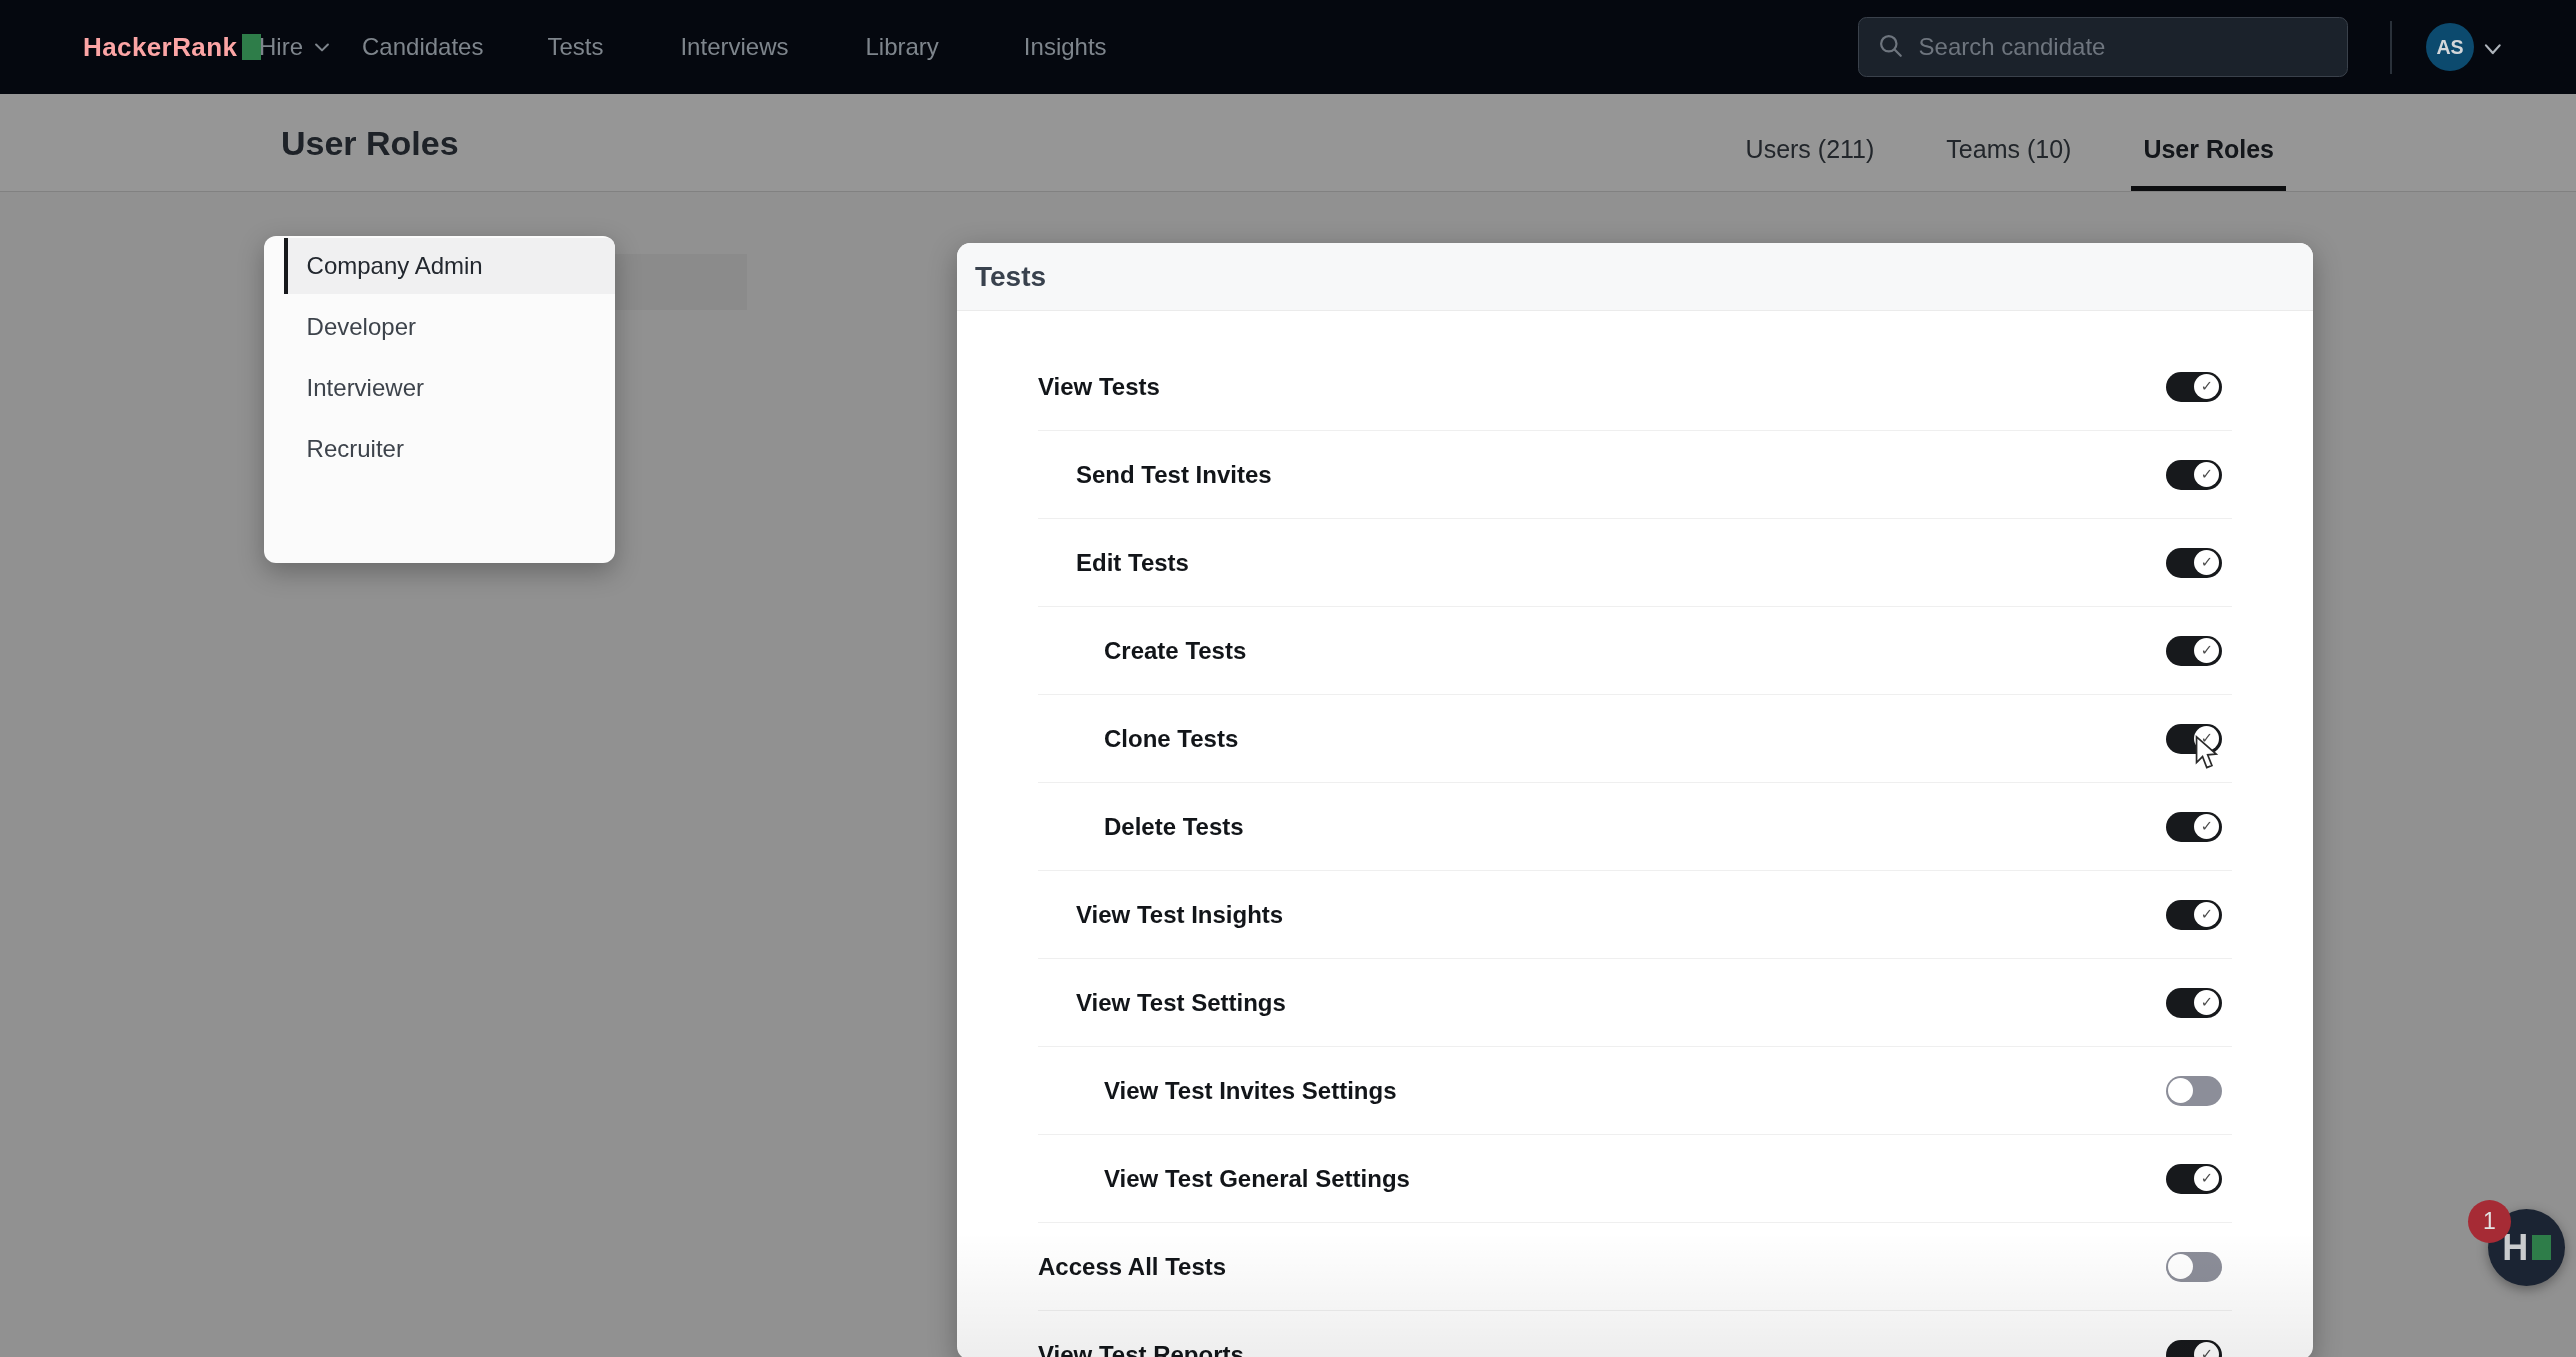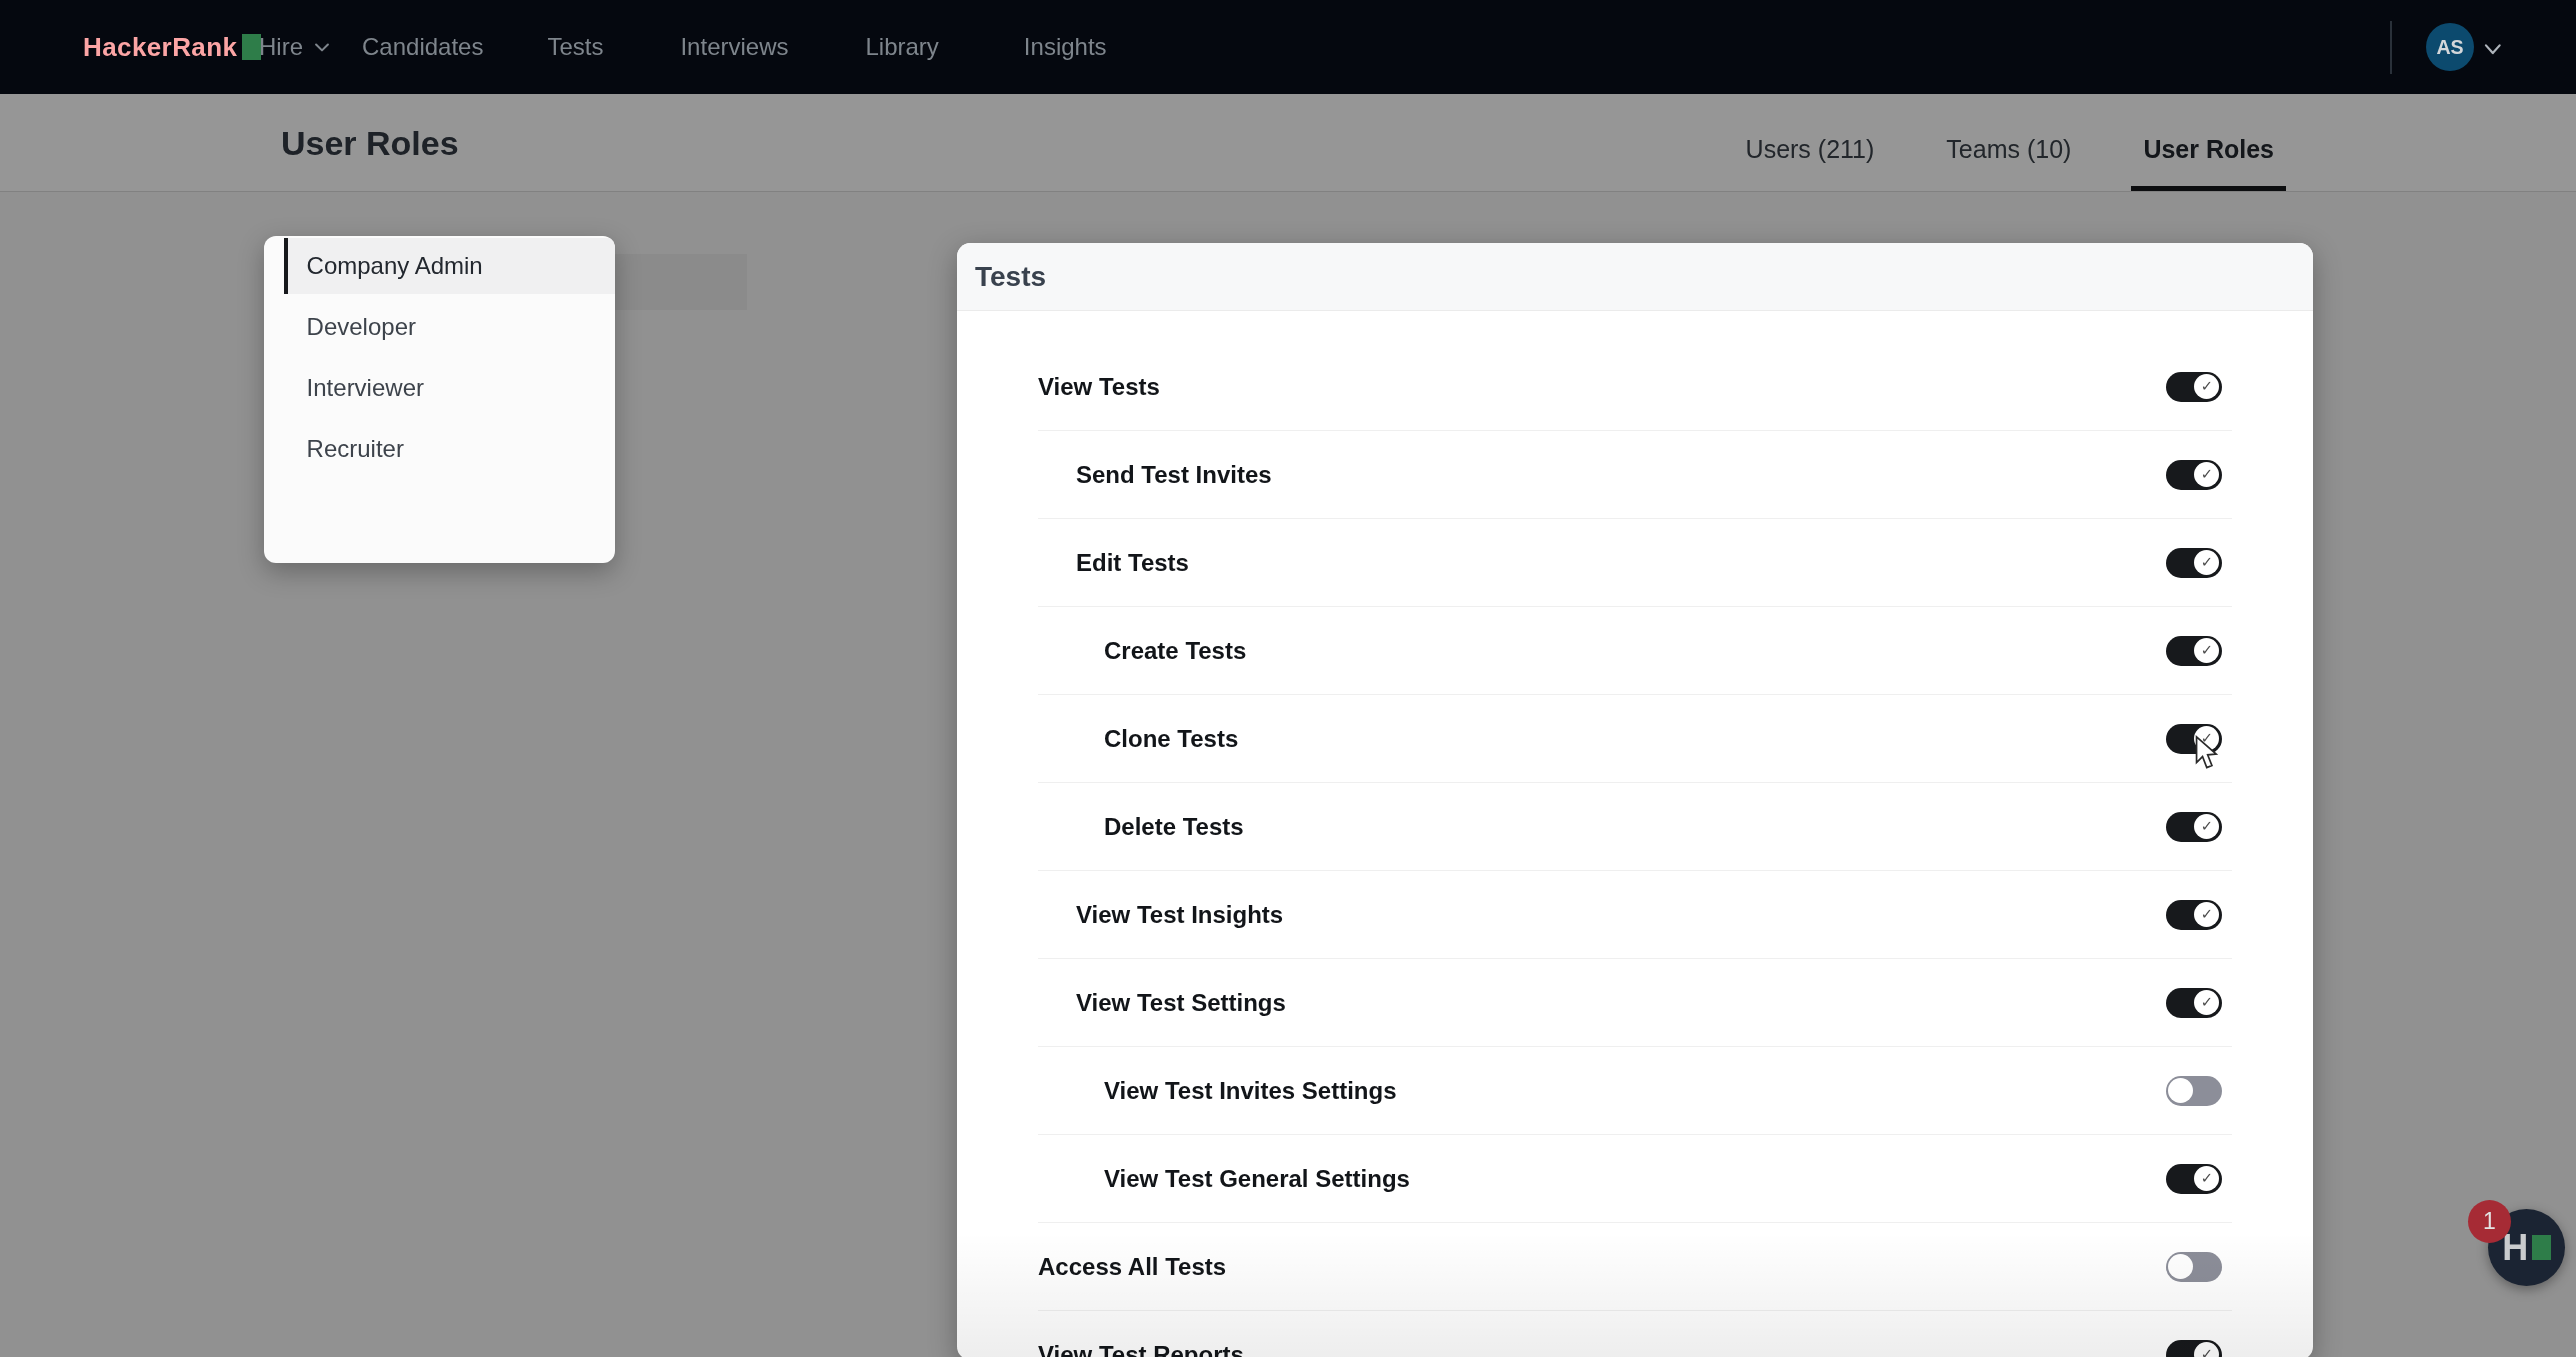--- a/index.html
+++ b/index.html
@@ -129,20 +129,29 @@
       <li class="nav-item" style="margin-left: 77px;">
         <span>Library</span>
 
       </li>
 
       <li class="nav-item" style="margin-left: 85px;">
         <span>Insights</span>
 
       </li>
     </ul>
+  <div class="search-wrap">
+    <span>
+      <svg width="29" height="29" viewBox="0 0 34 34">
+          <circle cx="15" cy="15" r="9" fill="none" stroke="#6e757e" stroke-width="2.6"></circle>
+          <line x1="22" y1="22" x2="29" y2="29" stroke="#6e757e" stroke-width="2.6" stroke-linecap="round"></line>
+        </svg>
+    </span>
+    <input type="text" placeholder="Search candidate" style="">
+  </div>
   <div class="nav-divider"></div>
   <div class="avatar">AS</div>
   <div class="avatar-chev">
     <svg width="25.6" height="25.6" viewBox="0 0 30 30">
         <polyline points="7,11 15,20 23,11" fill="none" stroke="#aeb4bb" stroke-width="2.6" stroke-linecap="round" stroke-linejoin="round"></polyline>
       </svg>
   </div>
 </nav>
 
 <div class="role-card">

